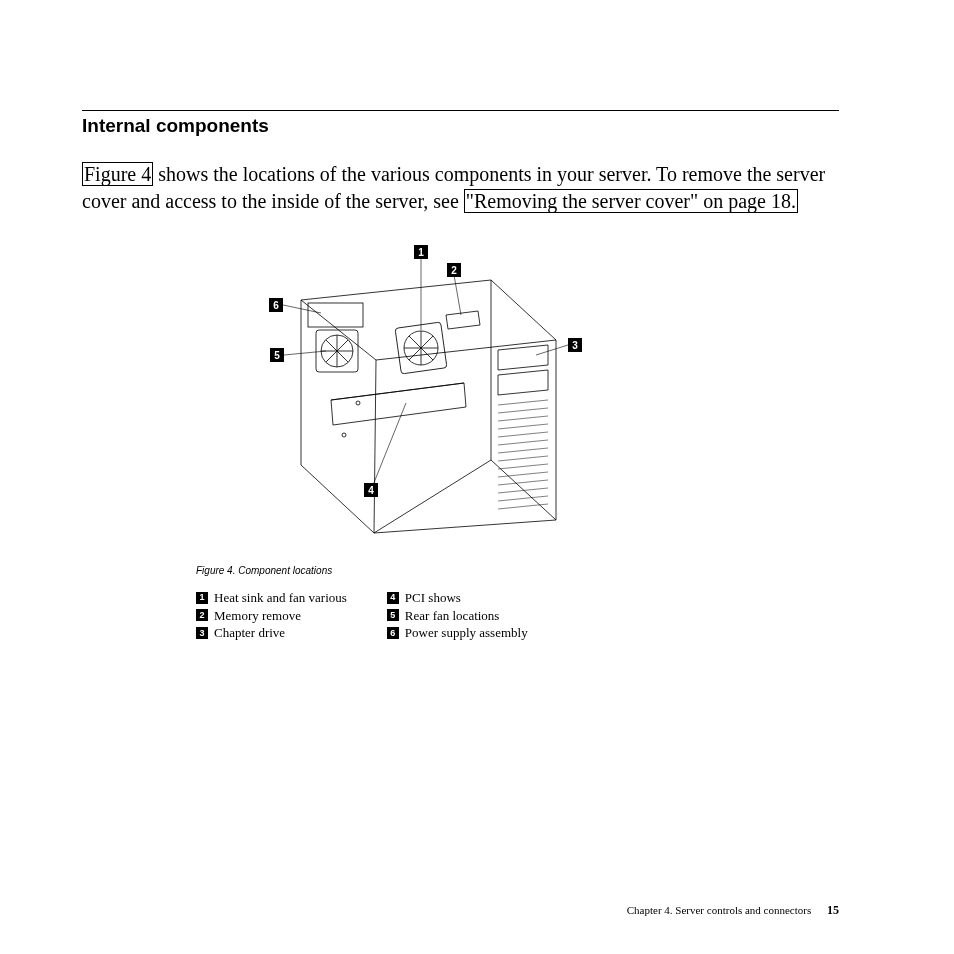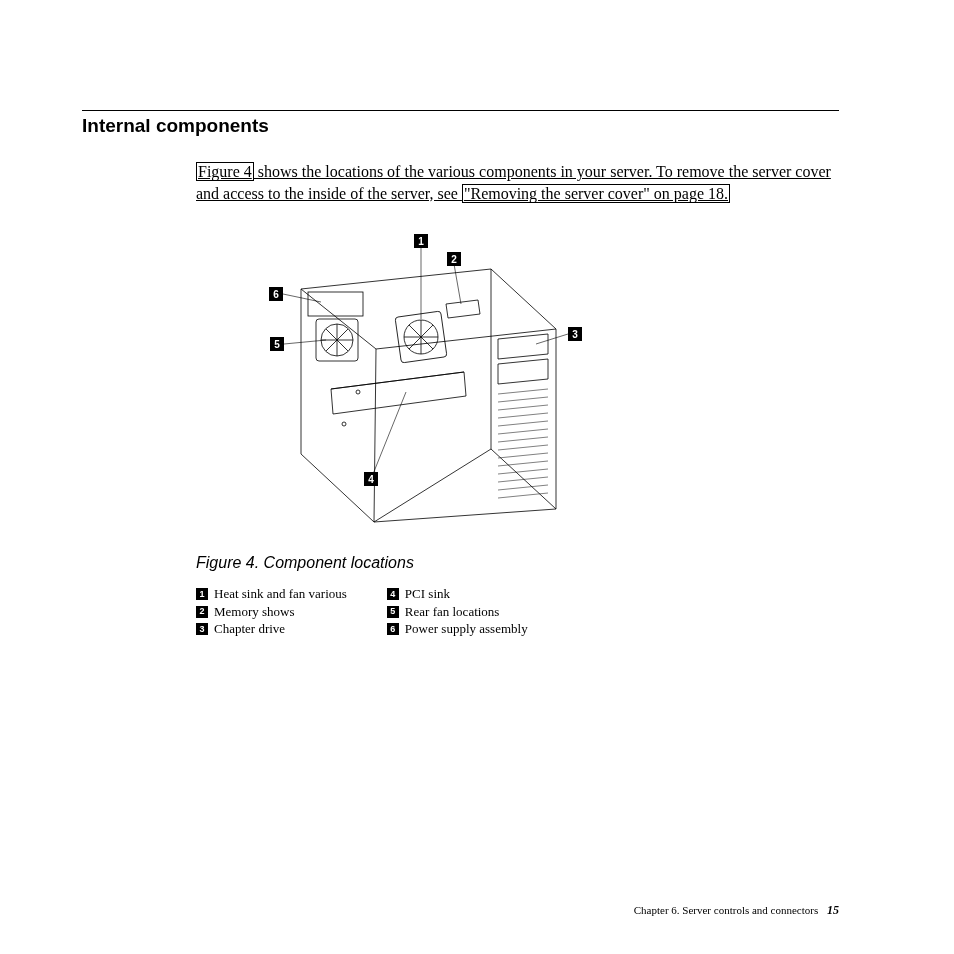--- a/index.html
+++ b/index.html
@@ -18,45 +18,43 @@
     border-top: 1px solid #000;
     margin-bottom: 4px;
   }
   .heading {
     font-family: Arial, Helvetica, sans-serif;
     font-weight: bold;
     font-size: 19px;
     margin: 0 0 24px 0;
   }
   .body-text {
-    font-size: 16px;
+    font-size: 20px;
     line-height: 1.35;
-    margin-left: 114px;
-    text-decoration: underline;
   }
   .link {
     border: 1px solid #000;
     padding: 0 1px;
     display: inline;
   }
   .figure-wrap {
     margin: 20px 0 0 114px;
     width: 440px;
   }
   .figure-svg { display:block; }
   .callout-box {
     font-family: Arial, Helvetica, sans-serif;
     font-size: 10px;
     font-weight: bold;
     fill: #fff;
   }
   .figure-caption {
     font-family: Arial, Helvetica, sans-serif;
     font-style: italic;
-    font-size: 16px;
+    font-size: 10px;
     margin: 20px 0 14px 114px;
   }
   .legend {
     margin-left: 114px;
     display: flex;
     gap: 40px;
     font-size: 13px;
   }
   .legend-col { display:flex; flex-direction:column; gap:2px; }
   .legend-row { display:flex; align-items:center; gap:6px; line-height:1.2; }
@@ -66,21 +64,21 @@
     background:#000; color:#fff;
     font-family: Arial, Helvetica, sans-serif;
     font-size:9px; font-weight:bold;
     width:12px; height:12px;
   }
   .footer {
     position:absolute;
     bottom:36px; right:115px;
     font-size:11px;
   }
-  .footer-page { font-weight:bold; margin-left:6px; font-size:12px;font-style:italic; }
+  .footer-page { font-weight:bold; margin-left:13px; font-size:12px; }
 </style>
 </head>
 <body>
 
 <div class="page">
   <div class="rule"></div>
   <h2 class="heading">Internal components</h2>
 
   <p class="body-text">
     <span class="link">Figure 4</span><span> shows the locations of the various components in your server. To remove the server cover and access to the inside of the server, see </span><span class="link">"Removing the server cover" on page 18.</span>
@@ -164,40 +162,40 @@
   <div class="figure-caption">Figure 4. Component locations</div>
 
   <div class="legend">
     <div class="legend-col">
       <div class="legend-row">
           <span class="legend-num">1</span>
           <span>Heat sink and fan various</span>
         </div>
       <div class="legend-row">
           <span class="legend-num">2</span>
-          <span>Memory shows</span>
+          <span>Memory remove</span>
         </div>
       <div class="legend-row">
           <span class="legend-num">3</span>
           <span>Chapter drive</span>
         </div>
     </div>
     <div class="legend-col">
       <div class="legend-row">
           <span class="legend-num">4</span>
-          <span>PCI sink</span>
+          <span>PCI shows</span>
         </div>
       <div class="legend-row">
           <span class="legend-num">5</span>
           <span>Rear fan locations</span>
         </div>
       <div class="legend-row">
           <span class="legend-num">6</span>
           <span>Power supply assembly</span>
         </div>
     </div>
   </div>
 </div>
 
 <div class="footer">
-  <span>Chapter 6. Server controls and connectors</span>
+  <span>Chapter 4. Server controls and connectors</span>
   <span class="footer-page">15</span>
 </div>
 
 </body></html>

